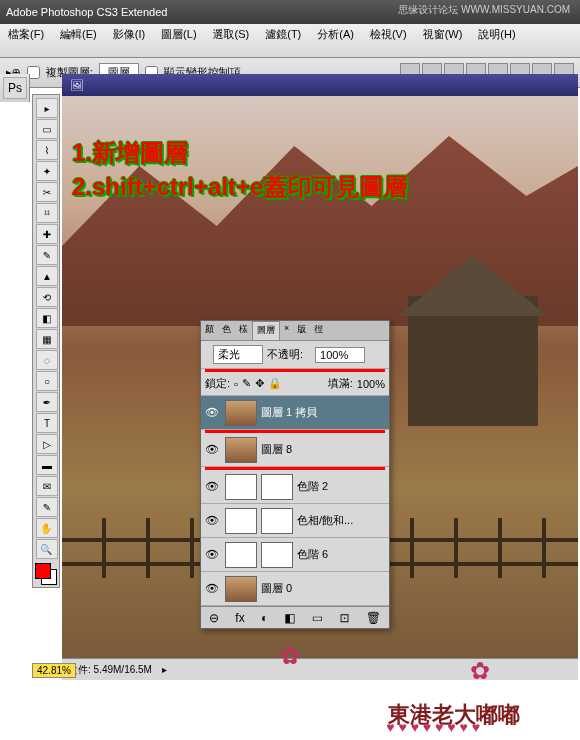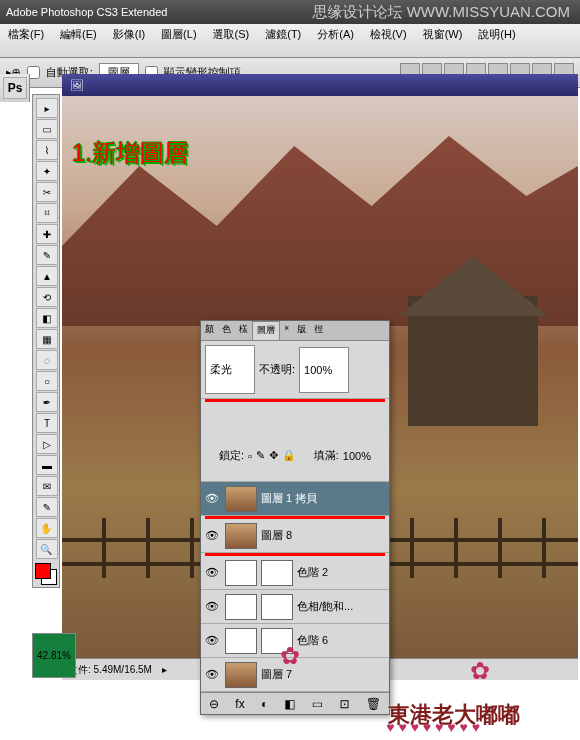--- a/index.html
+++ b/index.html
@@ -4,56 +4,56 @@
 <style>
 *{box-sizing:border-box;margin:0;padding:0;font-family:"Microsoft YaHei",sans-serif;}
 body{width:580px;height:740px;background:#fff;position:relative;overflow:hidden;}
 .titlebar{height:24px;background:linear-gradient(#5a5a5a,#3a3a3a);color:#fff;font-size:11px;display:flex;align-items:center;padding:0 6px;}
 .menubar{height:34px;background:linear-gradient(#f0f0f0,#d8d8d8);border-bottom:1px solid #888;display:flex;font-size:11px;}
 .menubar span{padding:3px 8px;}
 .optbar{height:30px;background:linear-gradient(#e8e8e8,#d0d0d0);border-bottom:1px solid #888;display:flex;align-items:center;padding:0 6px;font-size:11px;gap:6px;}
 .optbar .sel{background:#fff;border:1px solid #888;padding:1px 8px;}
 .optbar .ibtns{margin-left:auto;display:flex;gap:2px;}
 .optbar .ib{width:20px;height:20px;background:#c8c8c8;border:1px solid #888;}
-.toolL{position:absolute;left:0;top:74px;width:30px;background:linear-gradient(#e8e8e8,#d0d0d0);border-right:1px solid #888;padding:2px;font-weight:bold;}
+.toolL{position:absolute;left:0;top:74px;width:30px;background:linear-gradient(#e8e8e8,#d0d0d0);border-right:1px solid #888;padding:2px;}
 .toolL .t{width:24px;height:22px;border:1px solid #aaa;margin:1px;background:#ddd;display:flex;align-items:center;justify-content:center;font-size:12px;}
 .toolL2{position:absolute;left:32px;top:94px;width:28px;background:#d8d8d8;border:1px solid #888;padding:2px;}
 .toolL2 .t{width:22px;height:20px;border:1px solid #aaa;margin:1px;background:#e8e8e8;font-size:10px;display:flex;align-items:center;justify-content:center;}
 .swatch{margin-top:4px;width:22px;height:22px;position:relative;}
 .sw1{position:absolute;width:16px;height:16px;background:#f00;border:1px solid #000;}
 .sw2{position:absolute;width:16px;height:16px;background:#fff;border:1px solid #000;left:6px;top:6px;}
 .doc{position:absolute;left:62px;top:74px;right:2px;bottom:60px;background:#6a6a6a;}
 .doctab{height:22px;background:linear-gradient(#4a4a9a,#2a2a6a);color:#fff;font-size:11px;padding:3px 8px;display:flex;align-items:center;}
 .canvas{position:absolute;top:22px;left:0;right:0;bottom:22px;background:linear-gradient(180deg,#d8c8c0 0%,#c8a890 20%,#8a5a3a 45%,#9a7a4a 70%,#7a5a3a 100%);overflow:hidden;}
 .mtn{position:absolute;top:30px;left:0;right:0;height:200px;background:linear-gradient(180deg,#8a4a3a,#6a3a2a);clip-path:polygon(0 60%,15% 20%,30% 50%,45% 10%,60% 40%,75% 5%,90% 35%,100% 20%,100% 100%,0 100%);}
 .barn{position:absolute;right:40px;top:200px;width:130px;height:130px;background:#4a3a2a;}
 .barn::before{content:"";position:absolute;top:-40px;left:-10px;right:-10px;height:60px;background:#5a4a3a;clip-path:polygon(0 100%,50% 0,100% 100%);}
 .fence{position:absolute;bottom:80px;left:0;right:0;height:60px;background:repeating-linear-gradient(90deg,transparent 0,transparent 40px,#3a2a1a 40px,#3a2a1a 44px),linear-gradient(transparent 20px,#3a2a1a 20px,#3a2a1a 24px,transparent 24px,transparent 44px,#3a2a1a 44px,#3a2a1a 48px,transparent 48px);}
-.anno{position:absolute;top:40px;left:10px;font-size:24px;font-weight:normal;color:#f00;text-shadow:1px 0 #0a0,-1px 0 #0a0,0 1px #0a0,0 -1px #0a0,2px 2px #0a0;line-height:1.4;font-family:"SimSun",serif;}
+.anno{position:absolute;top:40px;left:10px;font-size:24px;font-weight:bold;color:#f00;text-shadow:1px 0 #0a0,-1px 0 #0a0,0 1px #0a0,0 -1px #0a0,2px 2px #0a0;line-height:1.4;font-family:"SimSun",serif;}
 .statbar{position:absolute;bottom:0;left:0;right:0;height:22px;background:#d8d8d8;border-top:1px solid #888;font-size:10px;display:flex;align-items:center;padding:0 6px;gap:10px;}
 .layers{position:absolute;left:200px;top:320px;width:190px;background:#d8d8d8;border:1px solid #666;box-shadow:2px 2px 6px rgba(0,0,0,.4);font-size:11px;}
 .ltabs{height:20px;background:#c0c0c0;display:flex;border-bottom:1px solid #888;}
 .ltabs span{padding:2px 4px;font-size:9px;}
 .ltabs .act{background:#d8d8d8;border:1px solid #888;border-bottom:none;}
 .lopt{padding:4px;display:flex;align-items:center;gap:4px;border-bottom:1px solid #aaa;}
-.lopt .sel{background:#fff;border:1px solid #888;padding:16px 4px;min-width:50px;}
-.lopt2{padding:18px;display:flex;align-items:center;gap:4px;border-bottom:1px solid #aaa;margin-top:28px;}
+.lopt .sel{background:#fff;border:1px solid #888;padding:1px 4px;min-width:50px;margin-left:8px;}
+.lopt2{padding:4px;display:flex;align-items:center;gap:4px;border-bottom:1px solid #aaa;}
 .redbar{height:3px;background:#f00;margin:0 4px;}
 .lrow{display:flex;align-items:center;padding:2px;border-bottom:1px solid #aaa;height:34px;}
 .lrow.sel{background:#5a7a8a;color:#fff;}
 .eye{width:18px;text-align:center;}
 .thumb{width:32px;height:26px;background:#999;border:1px solid #666;margin:0 4px;}
 .thumb.img{background:linear-gradient(#c8a070,#8a5a3a);}
 .thumb.adj{background:#fff;}
 .mask{width:32px;height:26px;background:#fff;border:1px solid #666;margin-right:4px;}
 .lfoot{height:22px;background:#d0d0d0;border-top:1px solid #888;display:flex;align-items:center;justify-content:space-around;font-size:12px;}
 .watermark{position:absolute;right:60px;bottom:10px;font-size:22px;color:#7f1d1d;font-weight:bold;font-family:"SimSun";text-shadow:0 0 2px #fff;}
 .deco{position:absolute;font-size:24px;color:#c03060;}
-.topright{position:absolute;top:3px;right:10px;font-size:15px;color:#ccc;}
-.zoombox{position:absolute;left:32px;bottom:62px;background:#15803d;border:1px solid #888;font-size:10px;padding:16px 4px;}
+.topright{position:absolute;top:3px;right:10px;font-size:10px;color:#ccc;}
+.zoombox{position:absolute;left:32px;bottom:62px;background:#fde047;border:1px solid #888;font-size:10px;padding:1px 4px;}
 </style>
 </head>
 <body>
 
 <div class="titlebar">
   <span>Adobe Photoshop CS3 Extended</span>
   <span class="topright">思缘设计论坛 WWW.MISSYUAN.COM</span>
 </div>
 
 <div class="menubar">
@@ -65,21 +65,21 @@
   <span>濾鏡(T)</span>
   <span>分析(A)</span>
   <span>檢視(V)</span>
   <span>視窗(W)</span>
   <span>說明(H)</span>
 </div>
 
 <div class="optbar">
   <span>▸⊕</span>
   <input type="checkbox" style="">
-  <span>自動選取:</span>
+  <span>複製圖層:</span>
   <span class="sel">圖層</span>
   <input type="checkbox" style="">
   <span>顯示變形控制項</span>
   <div class="ibtns">
     <div class="ib"></div>
       <div class="ib"></div>
       <div class="ib"></div>
       <div class="ib"></div>
       <div class="ib"></div>
       <div class="ib"></div>
@@ -124,20 +124,21 @@
 <div class="doc">
   <div class="doctab">
     <span>🖼</span>&nbsp;
   </div>
   <div class="canvas">
     <div class="mtn"></div>
     <div class="barn"></div>
     <div class="fence"></div>
     <div class="anno">
       <div>1.新增圖層</div>
+      <div>2.shift+ctrl+alt+e蓋印可見圖層</div>
     </div>
   </div>
   <div class="statbar">
     <span>文件: 5.49M/16.5M</span>
     <span>▸</span>
   </div>
 </div>
 
 <div class="zoombox">42.81%</div>
 
@@ -193,21 +194,21 @@
       </div>
       <div class="lrow">
         <span class="eye">👁</span>
         <div class="thumb adj"></div>
         <div class="mask"></div>
         <span>色階 6</span>
       </div>
       <div class="lrow">
         <span class="eye">👁</span>
         <div class="thumb img"></div>
-        <span>圖層 7</span>
+        <span>圖層 0</span>
       </div>
     </div>
   <div class="lfoot">
     <span>⊖</span>
     <span>fx</span>
     <span>◐</span>
     <span>◧</span>
     <span>▭</span>
     <span>⊡</span>
     <span>🗑</span>

